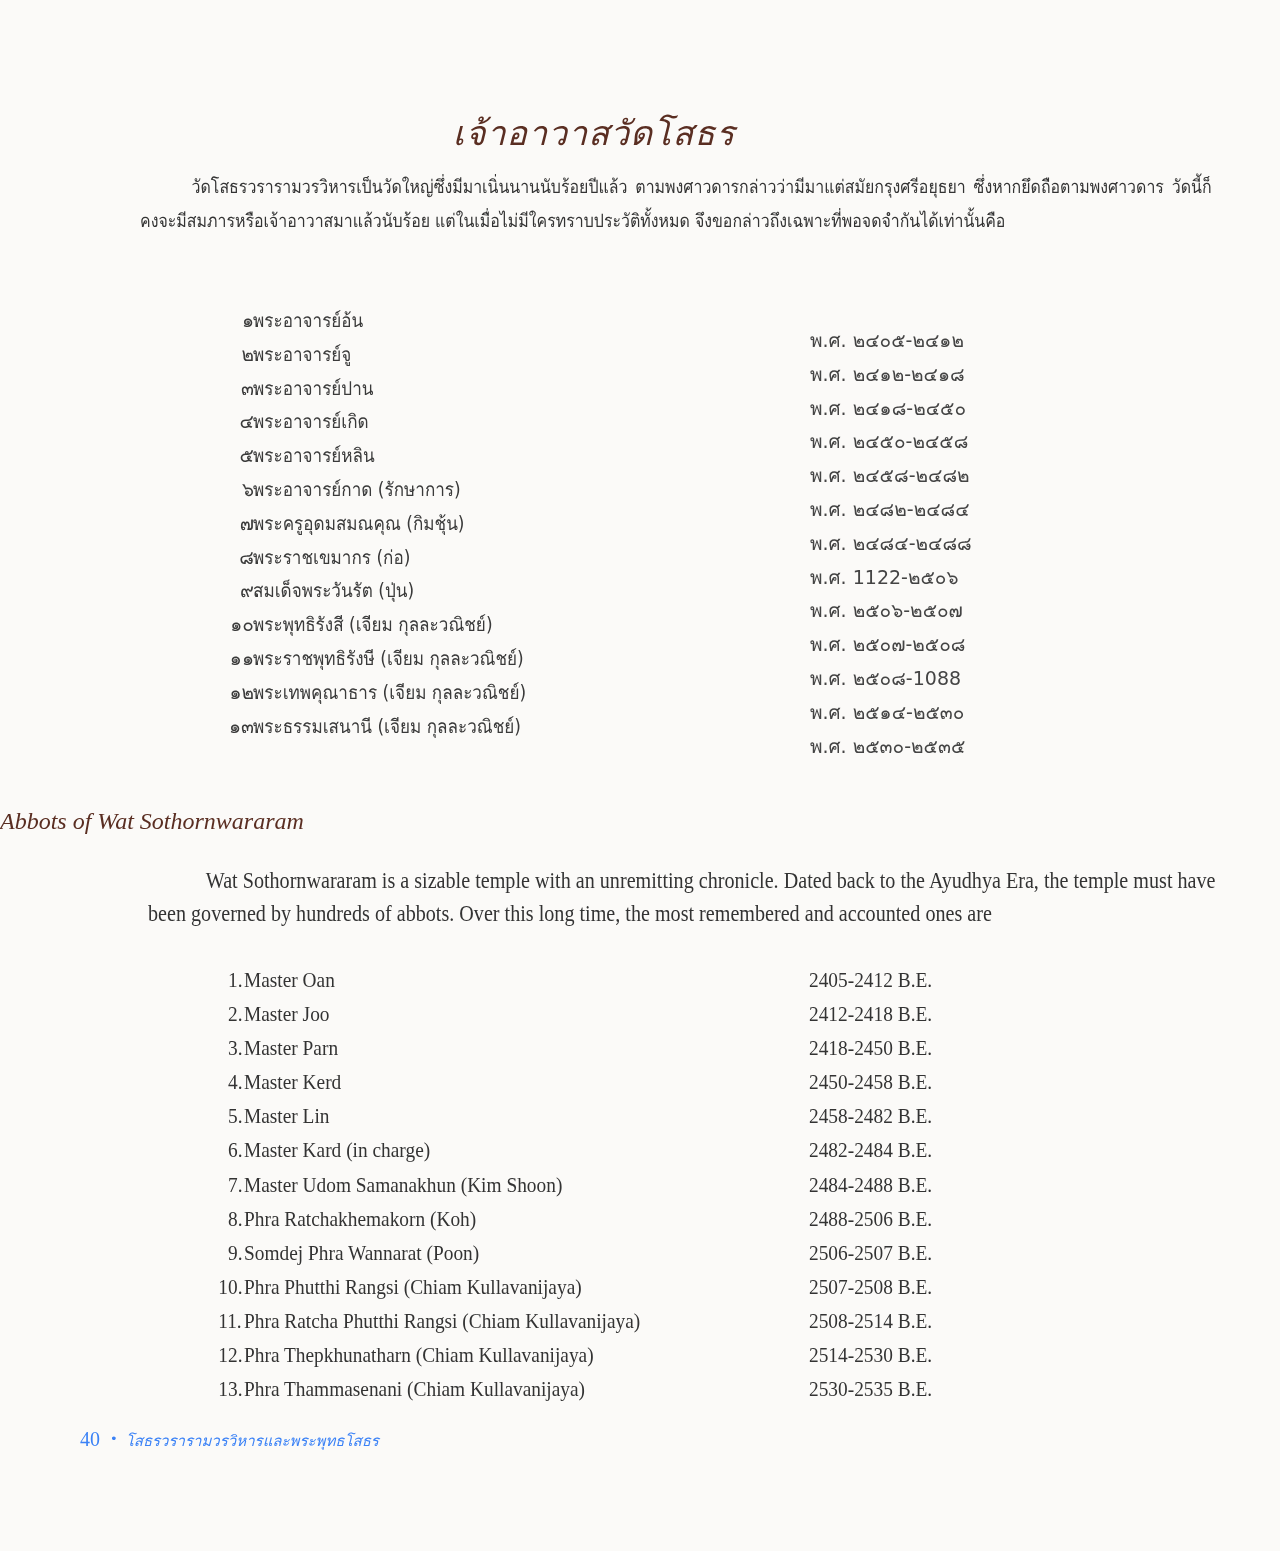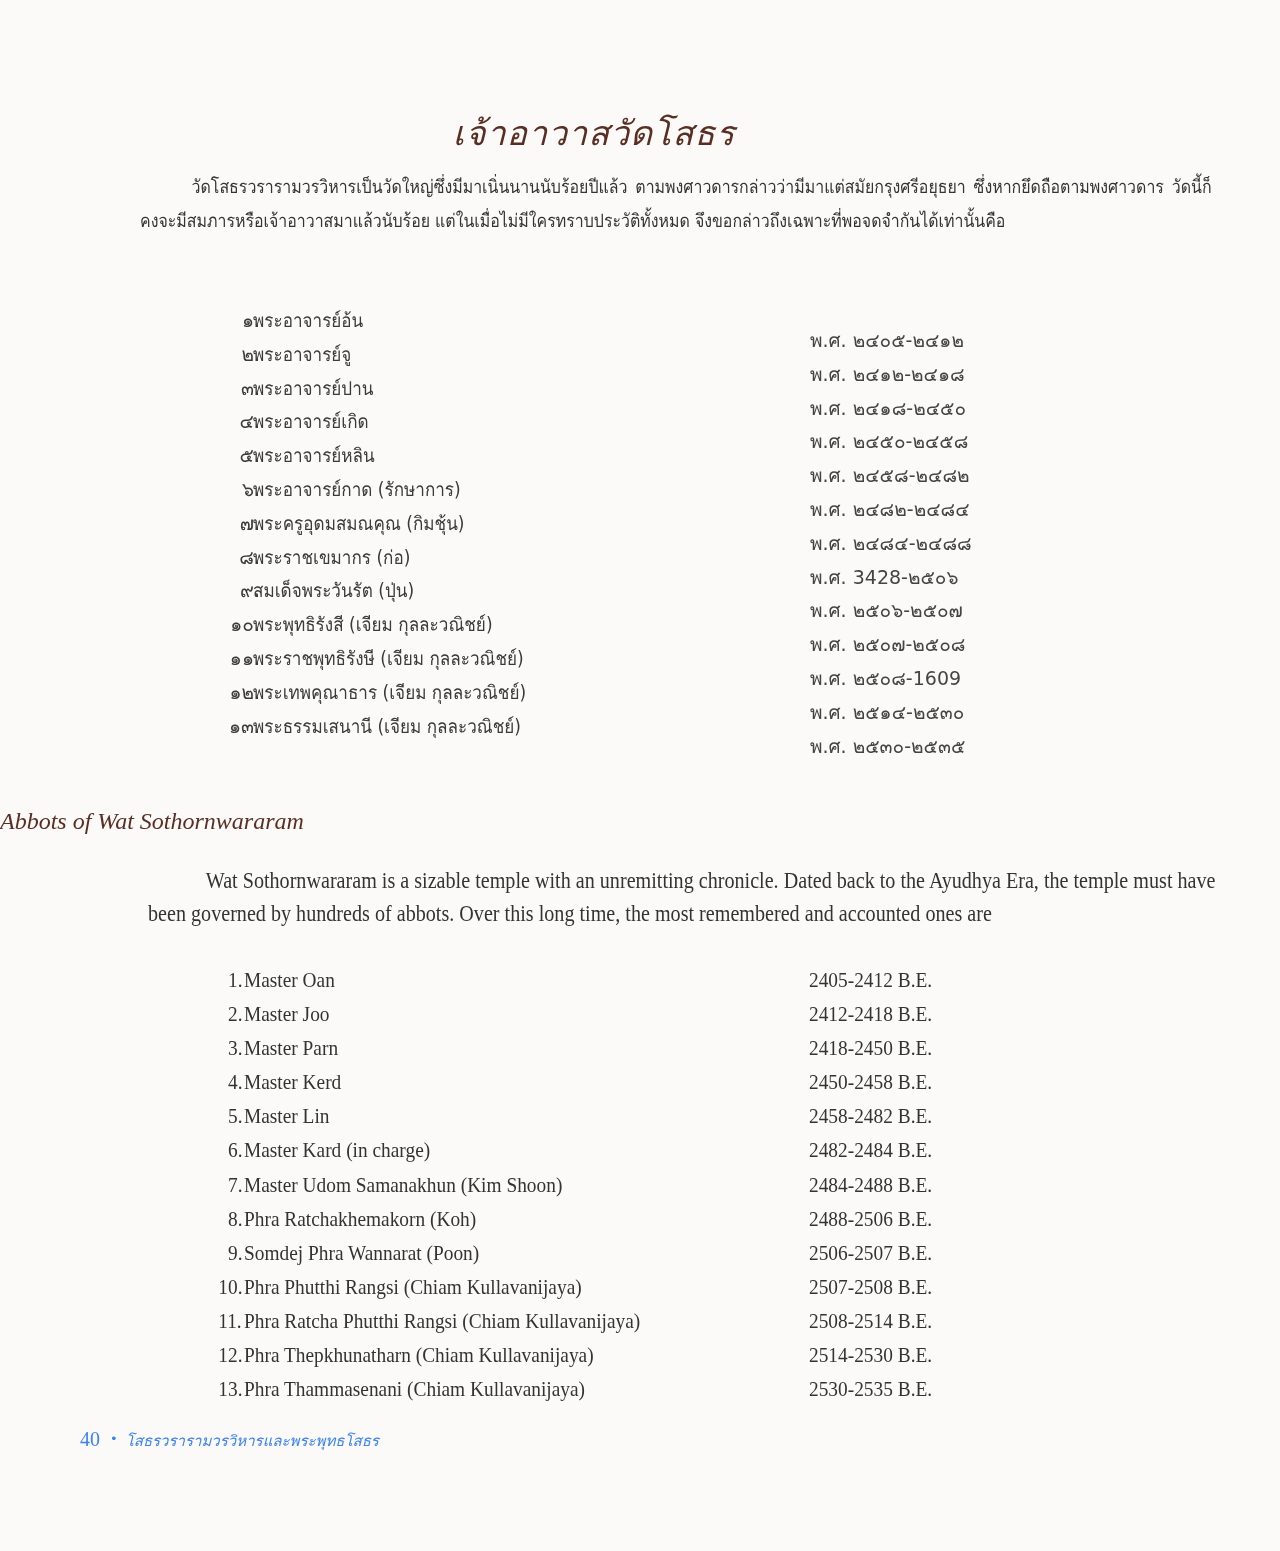--- a/index.html
+++ b/index.html
@@ -206,36 +206,36 @@
         <span class="date">พ.ศ. ๒๔๘๒-๒๔๘๔</span>
       </div>
     <div class="thai-row">
         <span class="num">๗.</span>
         <span class="name">พระครูอุดมสมณคุณ (กิมชุ้น)</span>
         <span class="date">พ.ศ. ๒๔๘๔-๒๔๘๘</span>
       </div>
     <div class="thai-row">
         <span class="num">๘.</span>
         <span class="name">พระราชเขมากร (ก่อ)</span>
-        <span class="date">พ.ศ. 3428-๒๕๐๖</span>
+        <span class="date">พ.ศ. 1122-๒๕๐๖</span>
       </div>
     <div class="thai-row">
         <span class="num">๙.</span>
         <span class="name">สมเด็จพระวันรัต (ปุ่น)</span>
         <span class="date">พ.ศ. ๒๕๐๖-๒๕๐๗</span>
       </div>
     <div class="thai-row">
         <span class="num">๑๐.</span>
         <span class="name">พระพุทธิรังสี (เจียม กุลละวณิชย์)</span>
         <span class="date">พ.ศ. ๒๕๐๗-๒๕๐๘</span>
       </div>
     <div class="thai-row">
         <span class="num">๑๑.</span>
         <span class="name">พระราชพุทธิรังษี (เจียม กุลละวณิชย์)</span>
-        <span class="date">พ.ศ. ๒๕๐๘-1609</span>
+        <span class="date">พ.ศ. ๒๕๐๘-1088</span>
       </div>
     <div class="thai-row">
         <span class="num">๑๒.</span>
         <span class="name">พระเทพคุณาธาร (เจียม กุลละวณิชย์)</span>
         <span class="date">พ.ศ. ๒๕๑๔-๒๕๓๐</span>
       </div>
     <div class="thai-row">
         <span class="num">๑๓.</span>
         <span class="name">พระธรรมเสนานี (เจียม กุลละวณิชย์)</span>
         <span class="date">พ.ศ. ๒๕๓๐-๒๕๓๕</span>

